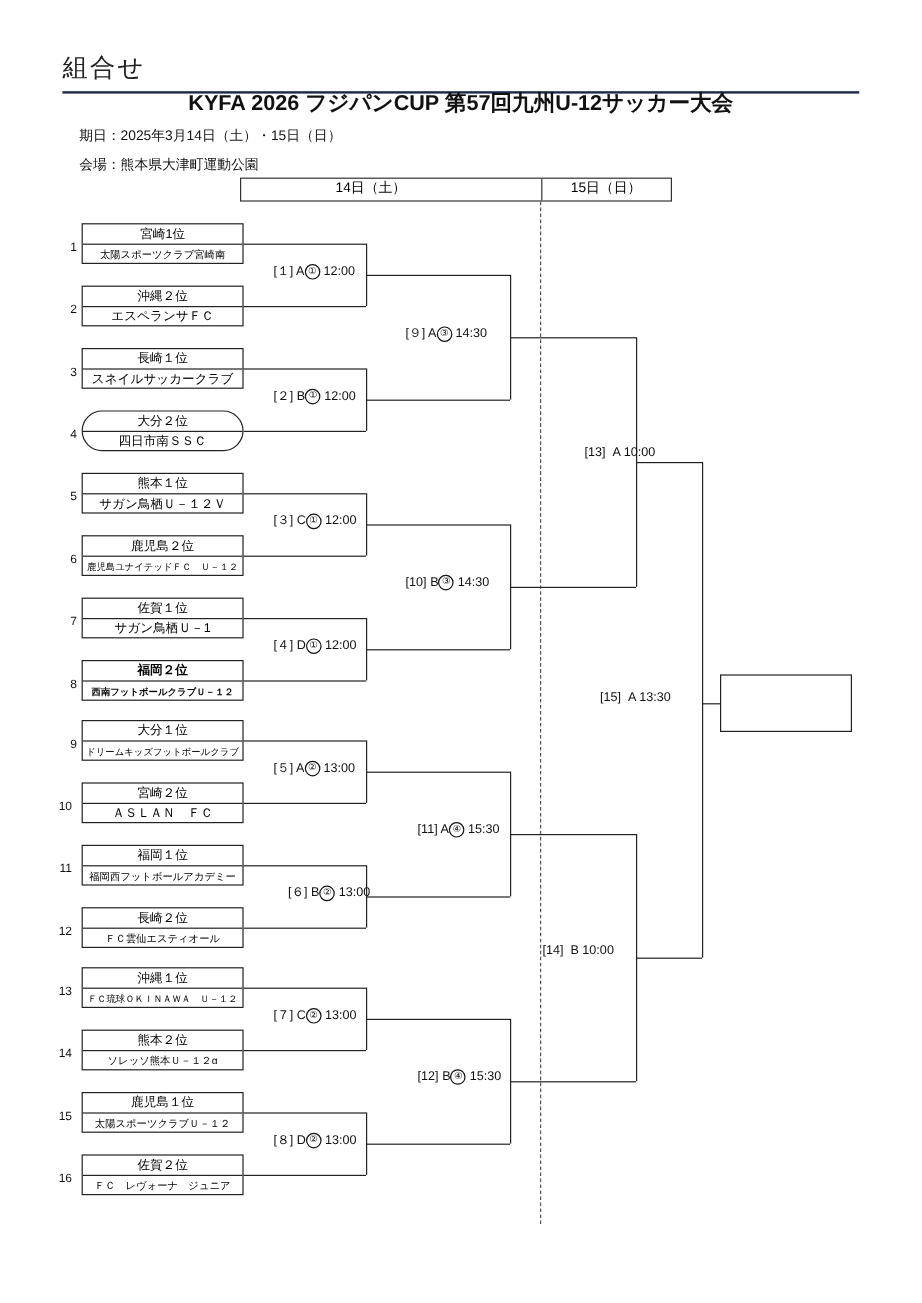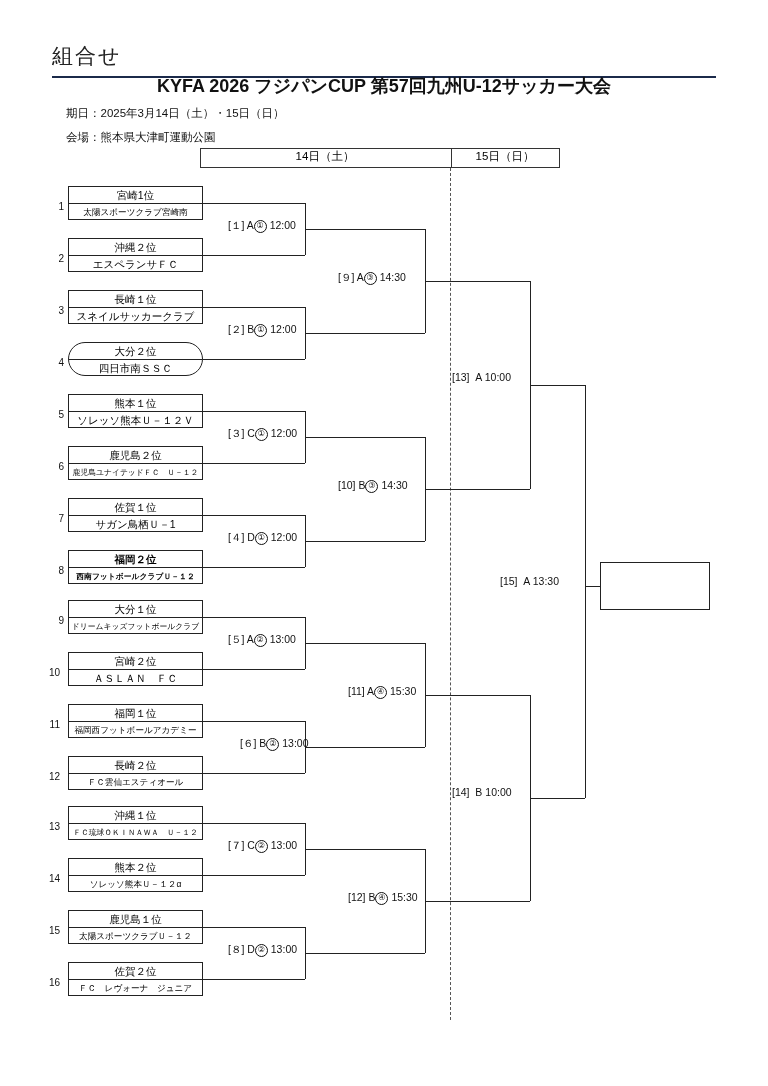--- a/index.html
+++ b/index.html
@@ -34,21 +34,21 @@
   .day-band{
     position:absolute;left:200px;top:148px;width:360px;height:20px;
     border:1px solid #333;box-sizing:border-box;
   }
   .day-band .sep{
     position:absolute;left:250px;top:0;width:1px;height:100%;background:#333;
   }
   .day-label{
     position:absolute;top:149px;font-size:11.5px;text-align:center;
   }
-  .day-label.d1{left:200px;width:250px;}
+  .day-label.d1{left:184px;width:250px;}
   .day-label.d2{left:450px;width:110px;}
 
   .dashed-line{
     position:absolute;left:450px;top:168px;width:0;height:852px;
     border-left:1px dashed #555;
   }
 
   
   .team{
     position:absolute;width:135px;height:34px;
@@ -132,21 +132,21 @@
 
   <div class="seed-no" style="left:50px;top:357px;">4</div>
   <div class="team" style="left:68px;top:342px;border-radius:17px;">
     <div class="rank">大分２位</div>
     <div class="name s11">四日市南ＳＳＣ</div>
   </div>
 
   <div class="seed-no" style="left:50px;top:409px;">5</div>
   <div class="team" style="left:68px;top:394px;">
     <div class="rank">熊本１位</div>
-    <div class="name s11">ソレッソ熊本Ｕ－１２Ｖ</div>
+    <div class="name s11">サガン鳥栖Ｕ－１２Ｖ</div>
   </div>
 
   <div class="seed-no" style="left:50px;top:461px;">6</div>
   <div class="team" style="left:68px;top:446px;">
     <div class="rank">鹿児島２位</div>
     <div class="name s8">鹿児島ユナイテッドＦＣ　Ｕ－１２</div>
   </div>
 
   <div class="seed-no" style="left:50px;top:513px;">7</div>
   <div class="team" style="left:68px;top:498px;">
@@ -326,21 +326,21 @@
     <span>[11]</span>
     <span>A</span><span class="circ">④</span>
     <span>15:30</span>
   </div>
   <div class="match" style="left:348px;top:891px;">
     <span>[12]</span>
     <span>B</span><span class="circ">④</span>
     <span>15:30</span>
   </div>
 
-  <div class="match" style="left:452px;top:371px;">
+  <div class="match" style="left:452px;top:371px;padding-left:35px;">
     <span>[13]</span>
     &nbsp;<span>A</span>
     <span>10:00</span>
   </div>
   <div class="match" style="left:452px;top:786px;">
     <span>[14]</span>
     &nbsp;<span>B</span>
     <span>10:00</span>
   </div>
   <div class="match" style="left:500px;top:575px;">

